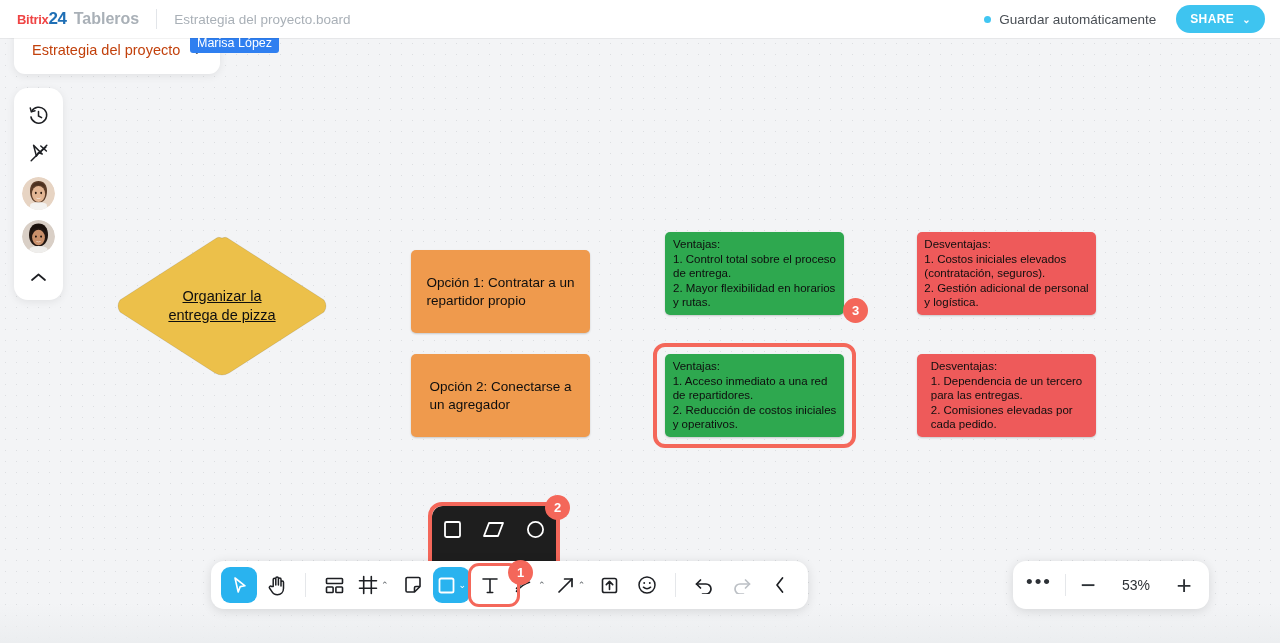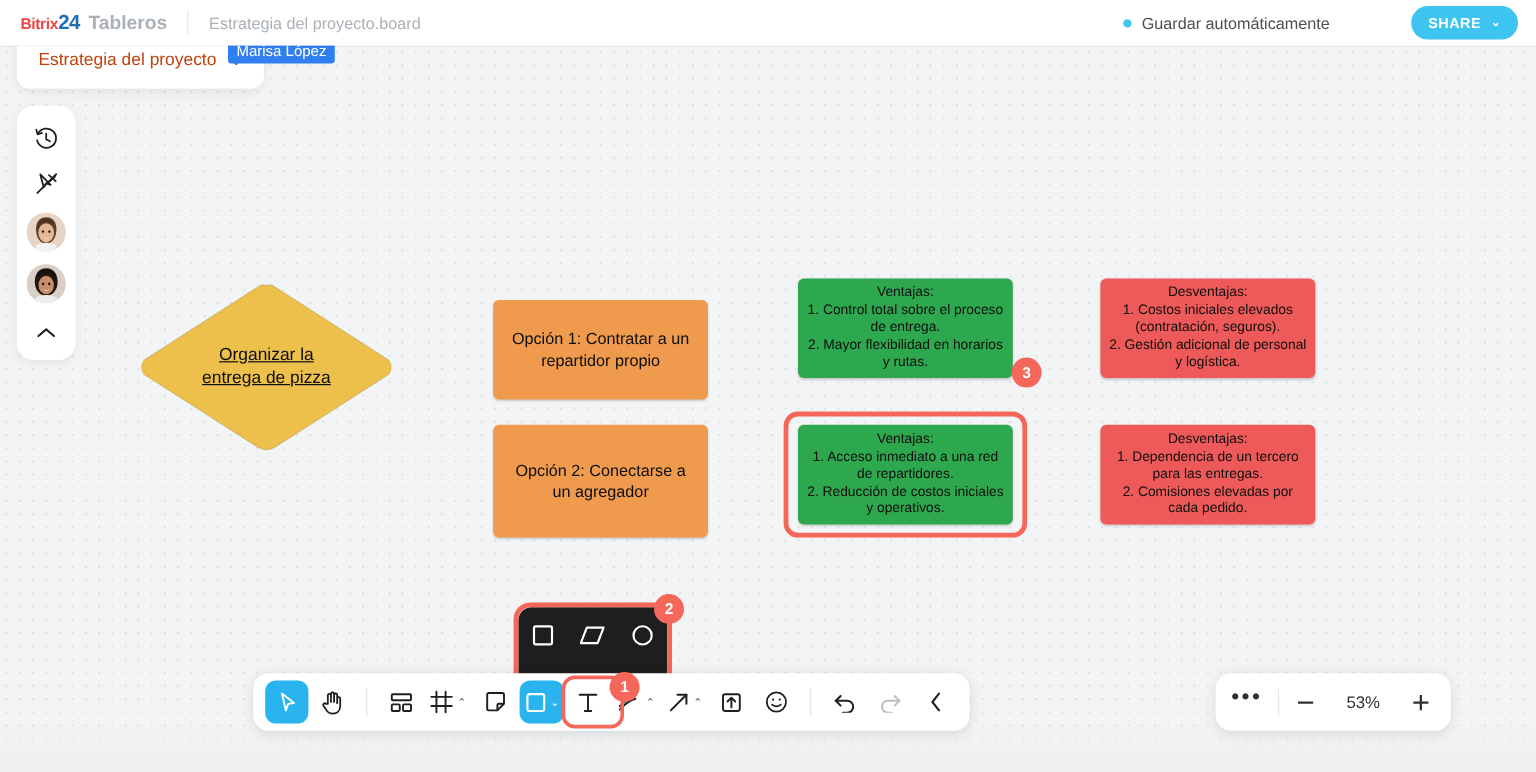--- a/index.html
+++ b/index.html
@@ -18,21 +18,21 @@
     display: flex; align-items: center;
     z-index: 60;
     box-shadow: 0 1px 0 rgba(0,0,0,0.05);
   }
   #logo { display: flex; align-items: baseline; margin-left: 17px; }
   .logo-bitrix { font-size: 13px; font-weight: bold; color: #ef4444; letter-spacing: -0.3px; }
   .logo-24 { font-size: 17px; font-weight: bold; color: #1f6fb5; letter-spacing: -0.3px; }
   .logo-tableros { font-size: 16px; color: #a9b0b7; margin-left: 7px; font-weight: bold; }
   .hdr-divider { width: 1px; height: 20px; background: #e2e5e9; margin: 0 17px; }
   #doc-title { font-size: 13.5px; color: #a9b0b7; }
-  #hdr-right { margin-left: auto; display: flex; align-items: center; margin-right: 15px; gap: 48px; }
+  #hdr-right { margin-left: auto; display: flex; align-items: center; margin-right: 15px; }
   #autosave { display: flex; align-items: center; font-size: 13.5px; color: #4a4f55; }
   #autosave .dot { width: 7px; height: 7px; border-radius: 50%; background: #41c6f2; margin-right: 8px; }
   #share-btn {
     margin-left: 20px; height: 28px; padding: 0 14px;
     background: #3ec4f0; color: #ffffff; border: none; border-radius: 14px;
     font-size: 12px; font-weight: bold; letter-spacing: 0.4px;
     display: flex; align-items: center; gap: 8px; cursor: pointer;
     font-family: "Liberation Sans", sans-serif;
   }
   #share-btn .chev { font-size: 10px; }
@@ -89,21 +89,21 @@
   .rail-avatar {
     width: 33px; height: 33px; border-radius: 50%; overflow: hidden; margin: 3px 0;
     cursor: pointer; display: block;
   }
 
   
   .node {
     position: absolute;
     border-radius: 5px;
     display: flex; align-items: center; justify-content: center;
-    text-align: center;
+    text-align: left;
     color: #0e0e0e;
     box-shadow: 0 1px 2px rgba(0,0,0,0.18);
     cursor: pointer;
   }
   .node .txt { white-space: pre-line; line-height: 1.27; }
 
   #diamond-wrap { position: absolute; left: 113px; top: 195px; width: 218px; height: 146px; cursor: pointer; }
   #diamond-label {
     position: absolute; left: 0; top: 0; width: 218px; height: 146px;
     display: flex; align-items: center; justify-content: center; text-align: center;
@@ -218,21 +218,21 @@
     </svg>
     <div id="diamond-label">Organizar la
 entrega de pizza</div>
   </div>
 
   <div class="node" style="left:411px; top:212px; width:179px; height:83px; background:#ef9a4d; font-size:13.5px;">
     <span class="txt">Opción 1: Contratar a un
 repartidor propio</span>
   </div>
 
-  <div class="node" style="left:411px; top:316px; width:179px; height:94px; background:#ef9a4d; font-size:13.5px;">
+  <div class="node" style="left:411px; top:316px; width:179px; height:83px; background:#ef9a4d; font-size:13.5px;">
     <span class="txt">Opción 2: Conectarse a
 un agregador</span>
   </div>
 
   <div class="node" style="left:665px; top:194px; width:179px; height:83px; background:#2ea84f; font-size:11.5px;">
     <span class="txt">Ventajas:
 1. Control total sobre el proceso
 de entrega.
 2. Mayor flexibilidad en horarios
 y rutas.</span>

